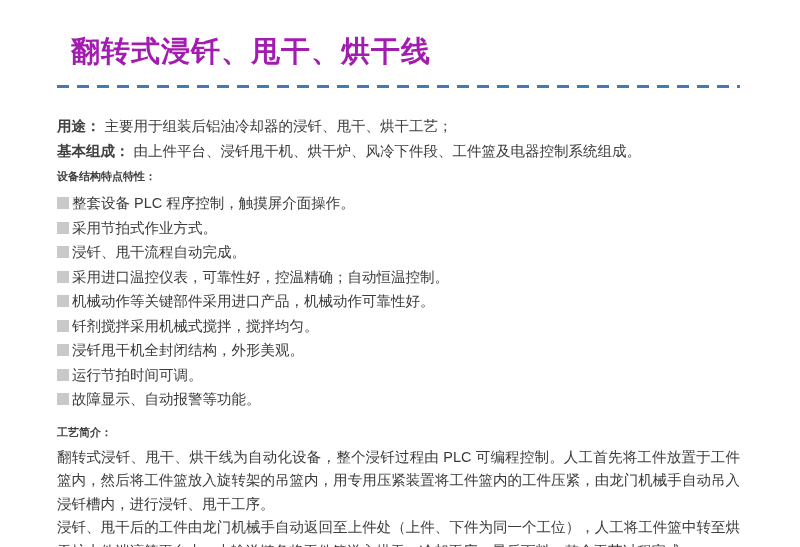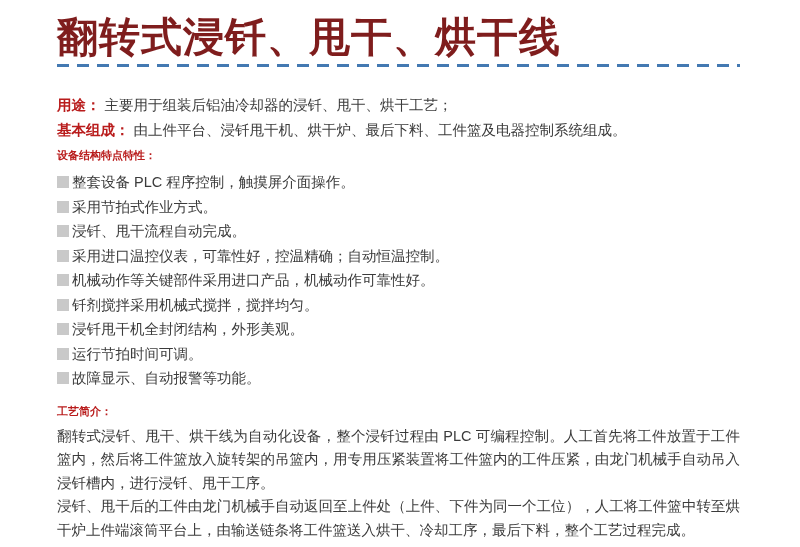--- a/index.html
+++ b/index.html
@@ -12,26 +12,26 @@
     position: relative;
     width: 800px;
     height: 547px;
     background: #ffffff;
     overflow: hidden;
   }
   .doc {
     padding: 17px 60px 0 57px;
   }
   .title {
-    margin: 0;
-    font-size: 41px;
+    margin: 14px;
+    font-size: 29px;
     line-height: 40px;
     font-weight: 900;
     letter-spacing: 1px;
-    color: #7f1d1d;
+    color: #a21caf;
     font-family: "Liberation Sans", sans-serif;
   }
   .divider {
     height: 3px;
     margin-top: 7px;
     background: repeating-linear-gradient(
       90deg,
       #4479b2 0px, #4479b2 12px,
       transparent 12px, transparent 20px
     );
@@ -41,21 +41,21 @@
     color: #3b3b3b;
   }
   .intro-line {
     margin: 0;
     line-height: 25px;
   }
   .intro-line.first {
     margin-top: 26px;
   }
   .label, .section-heading {
-    color: #b91c1c;
+    color: #404040;
     font-weight: bold;
   }
   .section-heading {
     margin: 0;
     font-size: 11px;
     line-height: 25px;
   }
   .feature-list {
     list-style: none;
     margin: 2px 0 8px 0;
@@ -94,21 +94,21 @@
     <h1 class="title">翻转式浸钎、甩干、烘干线</h1>
     <div class="divider"></div>
 
     <p class="intro-line first body-text">
       <span class="label">用途：</span>
       <span>主要用于组装后铝油冷却器的浸钎、甩干、烘干工艺；</span>
     </p>
 
     <p class="intro-line body-text">
       <span class="label">基本组成：</span>
-      <span>由上件平台、浸钎甩干机、烘干炉、最后下料、工件篮及电器控制系统组成。</span>
+      <span>由上件平台、浸钎甩干机、烘干炉、风冷下件段、工件篮及电器控制系统组成。</span>
     </p>
 
     <p class="section-heading">设备结构特点特性：</p>
 
     <ul class="feature-list">
       <li><span class="bullet"></span><span>整套设备 PLC 程序控制，触摸屏介面操作。</span></li>
       <li><span class="bullet"></span><span>采用节拍式作业方式。</span></li>
       <li><span class="bullet"></span><span>浸钎、甩干流程自动完成。</span></li>
       <li><span class="bullet"></span><span>采用进口温控仪表，可靠性好，控温精确；自动恒温控制。</span></li>
       <li><span class="bullet"></span><span>机械动作等关键部件采用进口产品，机械动作可靠性好。</span></li>

